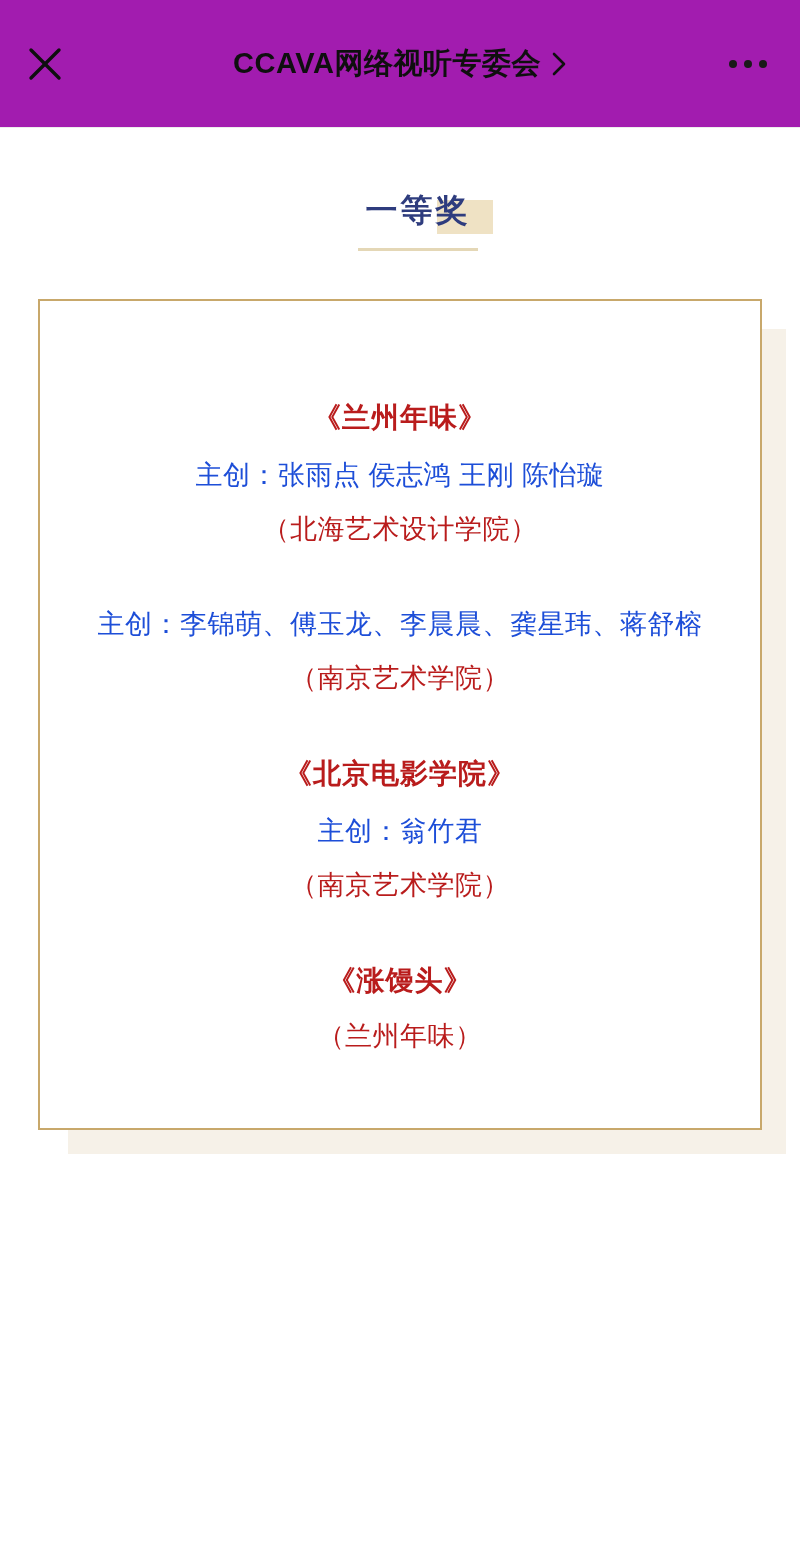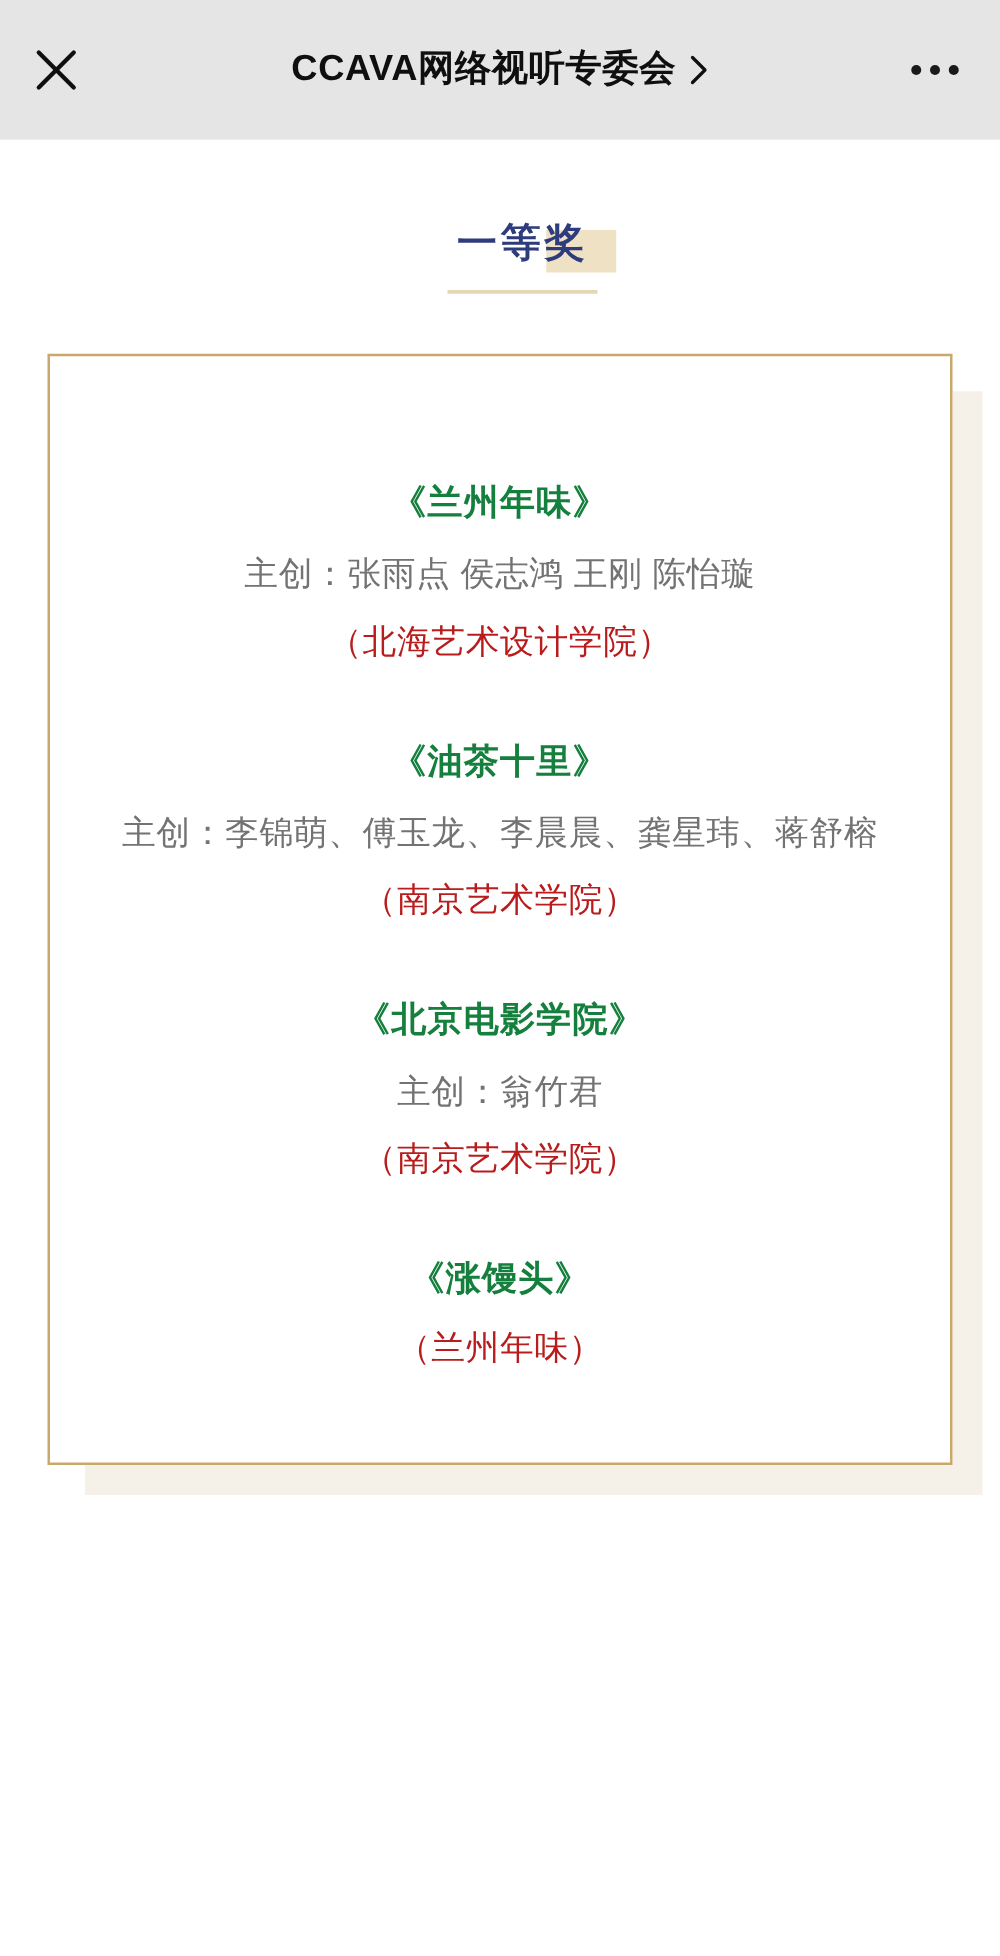--- a/index.html
+++ b/index.html
@@ -7,25 +7,25 @@
     width: 800px;
     height: 1565px;
     background: #ffffff;
     font-family: "Liberation Sans", sans-serif;
   }
   body { position: relative; overflow: hidden; }
 
   
   .navbar {
     position: relative;
-    height: 112px;
+    height: 128px;
     display: flex;
     align-items: center;
     justify-content: center;
-    background: #e5e5e5;
+    background: #a21caf;
     border-bottom: 1px solid #ececec;
   }
   .nav-close {
     position: absolute;
     left: 22px;
     top: 50%;
     transform: translateY(-50%);
     width: 46px;
     height: 46px;
     display: flex;
@@ -126,28 +126,28 @@
     z-index: 1;
     border: 2px solid #c8a86b;
     background: #ffffff;
     padding: 96px 14px 72px 14px;
   }
   .entry { text-align: center; margin-bottom: 54px; }
   .entry:last-child { margin-bottom: 0; }
   .entry-title {
     font-size: 28px;
     font-weight: 700;
-    color: #15803d;
+    color: #b91c1c;
     letter-spacing: 1px;
     line-height: 1.5;
   }
   .entry-creators {
     margin-top: 16px;
     font-size: 27px;
-    color: #737373;
+    color: #1d4ed8;
     line-height: 1.5;
     letter-spacing: .5px;
   }
   .entry-org {
     margin-top: 14px;
     font-size: 27px;
     color: #b91c1c;
     line-height: 1.5;
     letter-spacing: .5px;
   }
@@ -191,21 +191,20 @@
   <div class="card-shadow"></div>
   <div class="card">
 
     <div class="entry">
       <div class="entry-title">《兰州年味》</div>
       <div class="entry-creators">主创：张雨点 侯志鸿 王刚 陈怡璇</div>
       <div class="entry-org">（北海艺术设计学院）</div>
     </div>
 
     <div class="entry">
-      <div class="entry-title">《油茶十里》</div>
       <div class="entry-creators">主创：李锦萌、傅玉龙、李晨晨、龚星玮、蒋舒榕</div>
       <div class="entry-org">（南京艺术学院）</div>
     </div>
 
     <div class="entry">
       <div class="entry-title">《北京电影学院》</div>
       <div class="entry-creators">主创：翁竹君</div>
       <div class="entry-org">（南京艺术学院）</div>
     </div>
 

